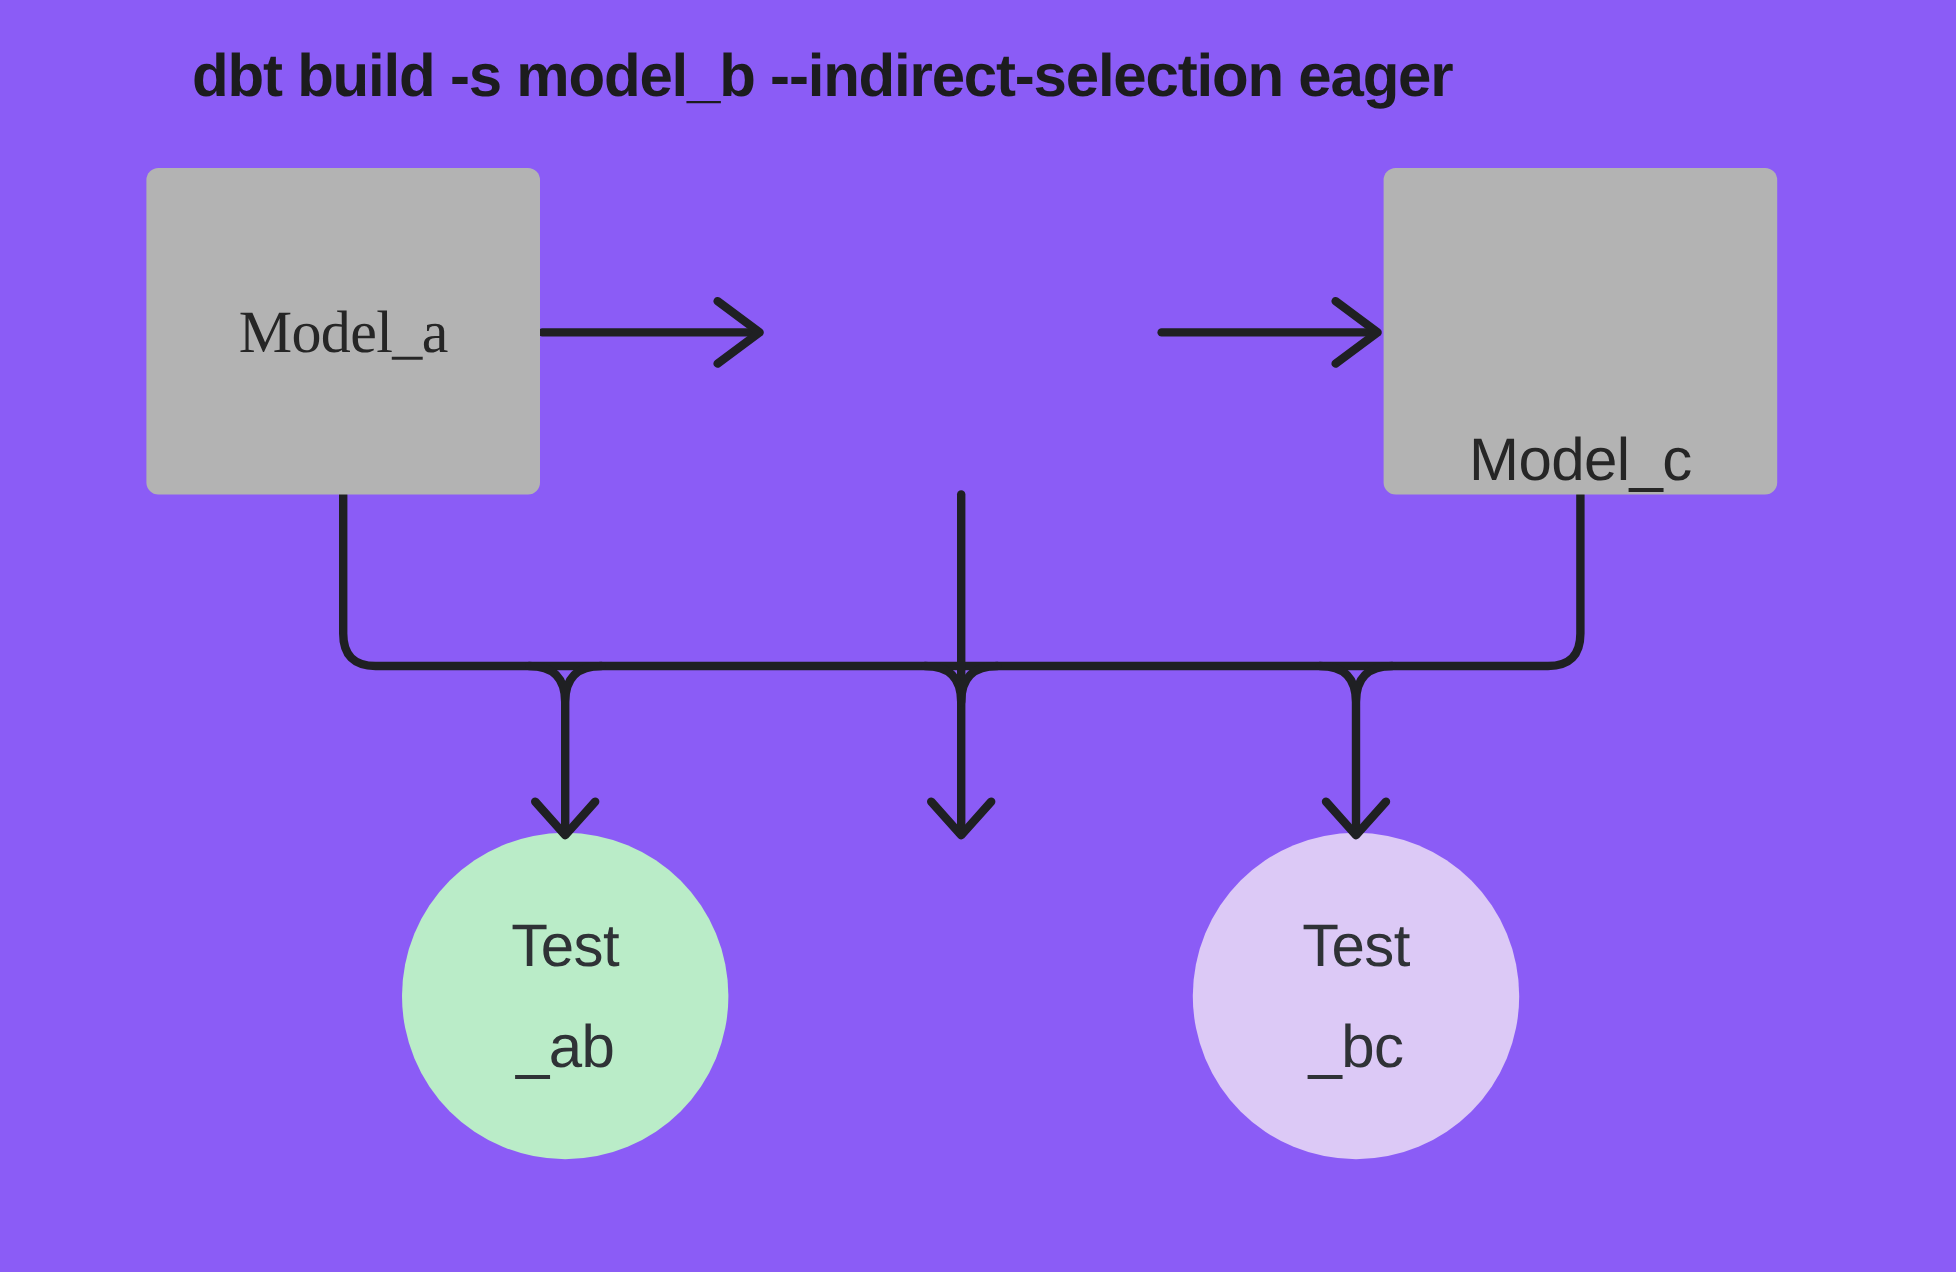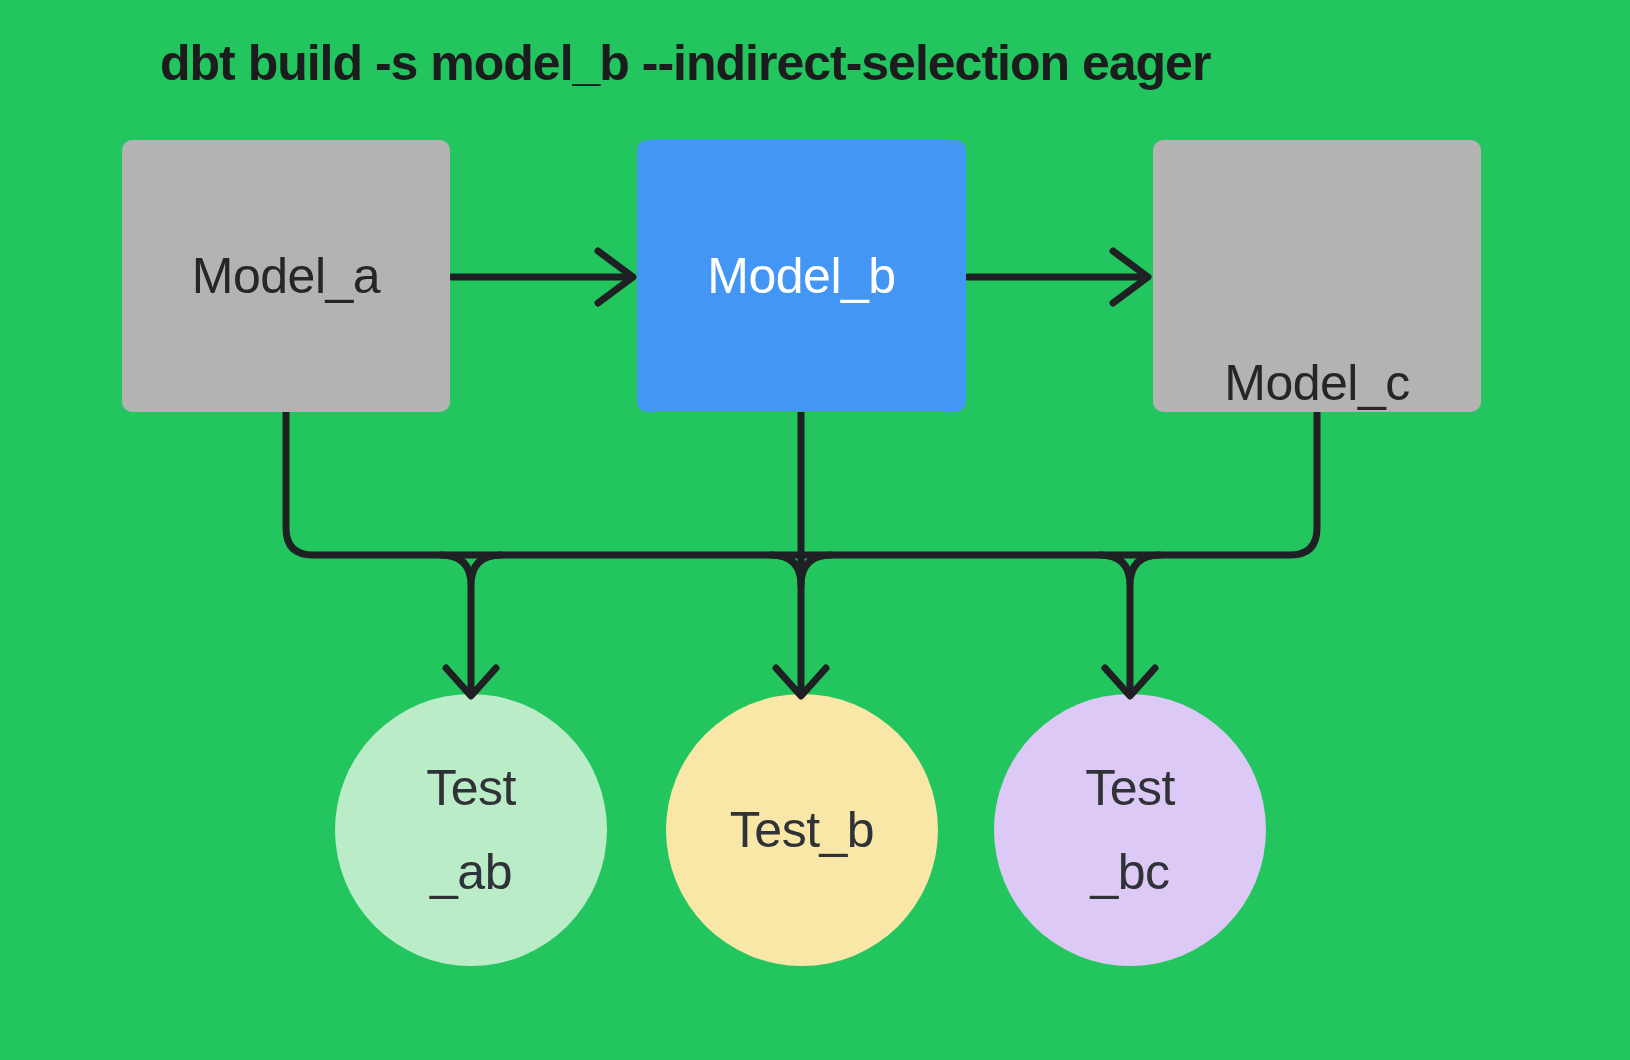--- a/index.html
+++ b/index.html
@@ -31,21 +31,21 @@
     position: absolute;
     top: 140px;
     width: 328px;
     height: 272px;
     border-radius: 10px;
     display: flex;
     align-items: center;
     justify-content: center;
     z-index: 3;
   }
-  .box-a { left: 122px; }
+  .box-a { left: 122px; font-family: Liberation Serif, serif; }
   .box-b { left: 637px; width: 329px; }
   .box-c { left: 1153px; }
   .node-label {
     font-size: 50px;
     font-weight: 500;
     letter-spacing: -0.5px;
   }
   .node-circle {
     position: absolute;
     top: 694px;
@@ -65,30 +65,27 @@
     font-size: 50px;
     font-weight: 500;
     letter-spacing: -0.5px;
     line-height: 84px;
     white-space: pre-line;
   }
 </style>
 </head>
 <body>
 
-<div class="canvas" style="background-color: #22c55e;">
+<div class="canvas" style="background-color: #8b5cf6;">
 
   <div class="title" style="color: rgb(28, 28, 30);">dbt build -s model_b --indirect-selection eager</div>
 
   <div class="node-circle circ-ab layer-tests" style="background-color: rgb(186, 236, 200);">
     <span class="circle-label" style="color: rgb(47, 50, 54);">Test
 _ab</span>
-  </div>
-  <div class="node-circle circ-b layer-tests" style="background-color: rgb(248, 231, 166);">
-    <span class="circle-label" style="color: rgb(47, 50, 54);">Test_b</span>
   </div>
   <div class="node-circle circ-bc layer-tests" style="background-color: rgb(220, 201, 246);">
     <span class="circle-label" style="color: rgb(47, 50, 54);">Test
 _bc</span>
   </div>
 
   <svg class="svg-layer" width="1630" height="1060" viewBox="0 0 1630 1060">
     <g fill="none" stroke-width="7" stroke-linecap="round" stroke-linejoin="round" stroke="#1f2023">
 
       <path d="M452 277 L628 277"></path>
@@ -107,20 +104,17 @@
 
       <path d="M446 668 L471 696 L496 668"></path>
       <path d="M776 668 L801 696 L826 668"></path>
       <path d="M1105 668 L1130 696 L1155 668"></path>
     </g>
   </svg>
 
   <div class="node-box box-a" style="background-color: rgb(179, 179, 179);">
     <span class="node-label" style="color: rgb(38, 38, 38);">Model_a</span>
   </div>
-  <div class="node-box box-b" style="background-color: rgb(68, 150, 244);">
-    <span class="node-label" style="color: rgb(255, 255, 255);">Model_b</span>
-  </div>
   <div class="node-box box-c" style="background-color: rgb(179, 179, 179); align-items: flex-end;">
     <span class="node-label" style="color: rgb(38, 38, 38);">Model_c</span>
   </div>
 
 </div>
 
 </body></html>

